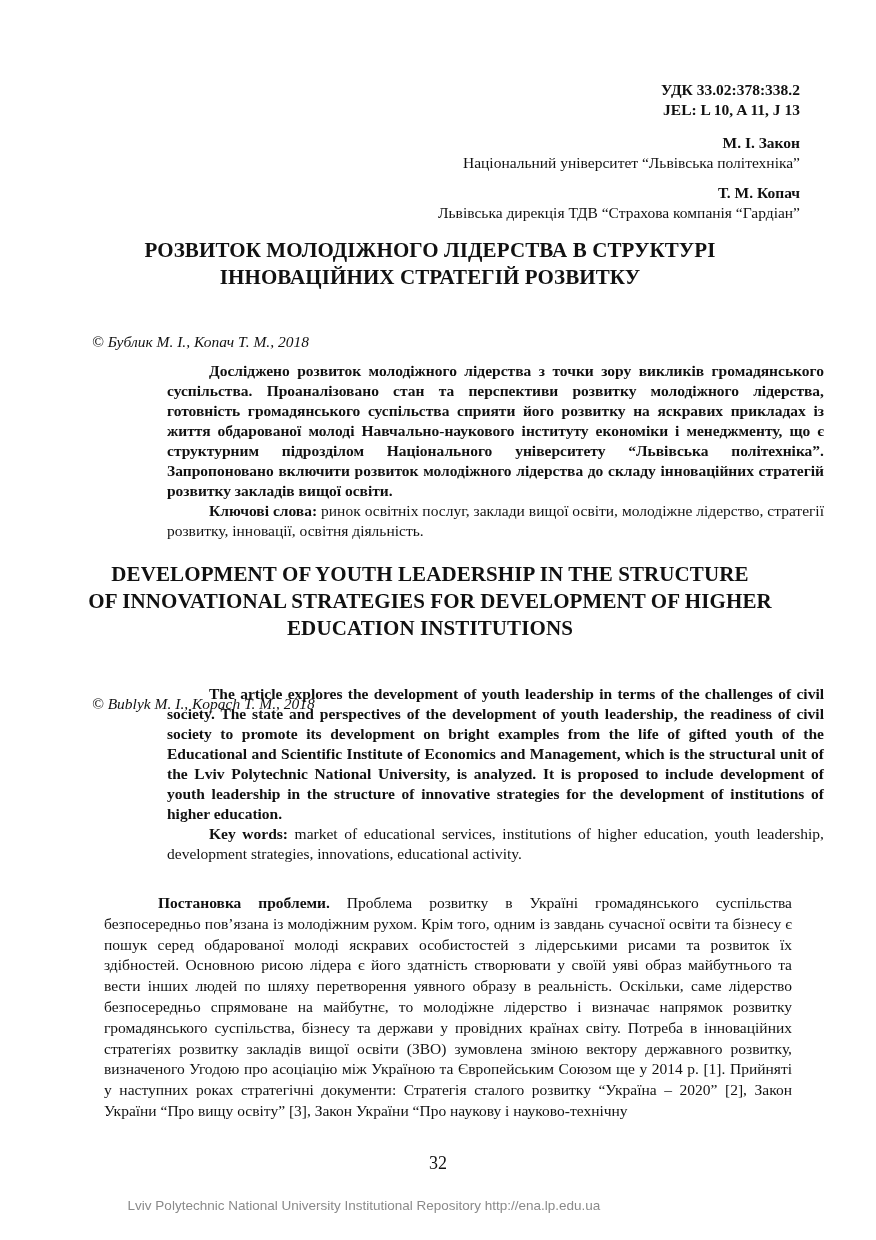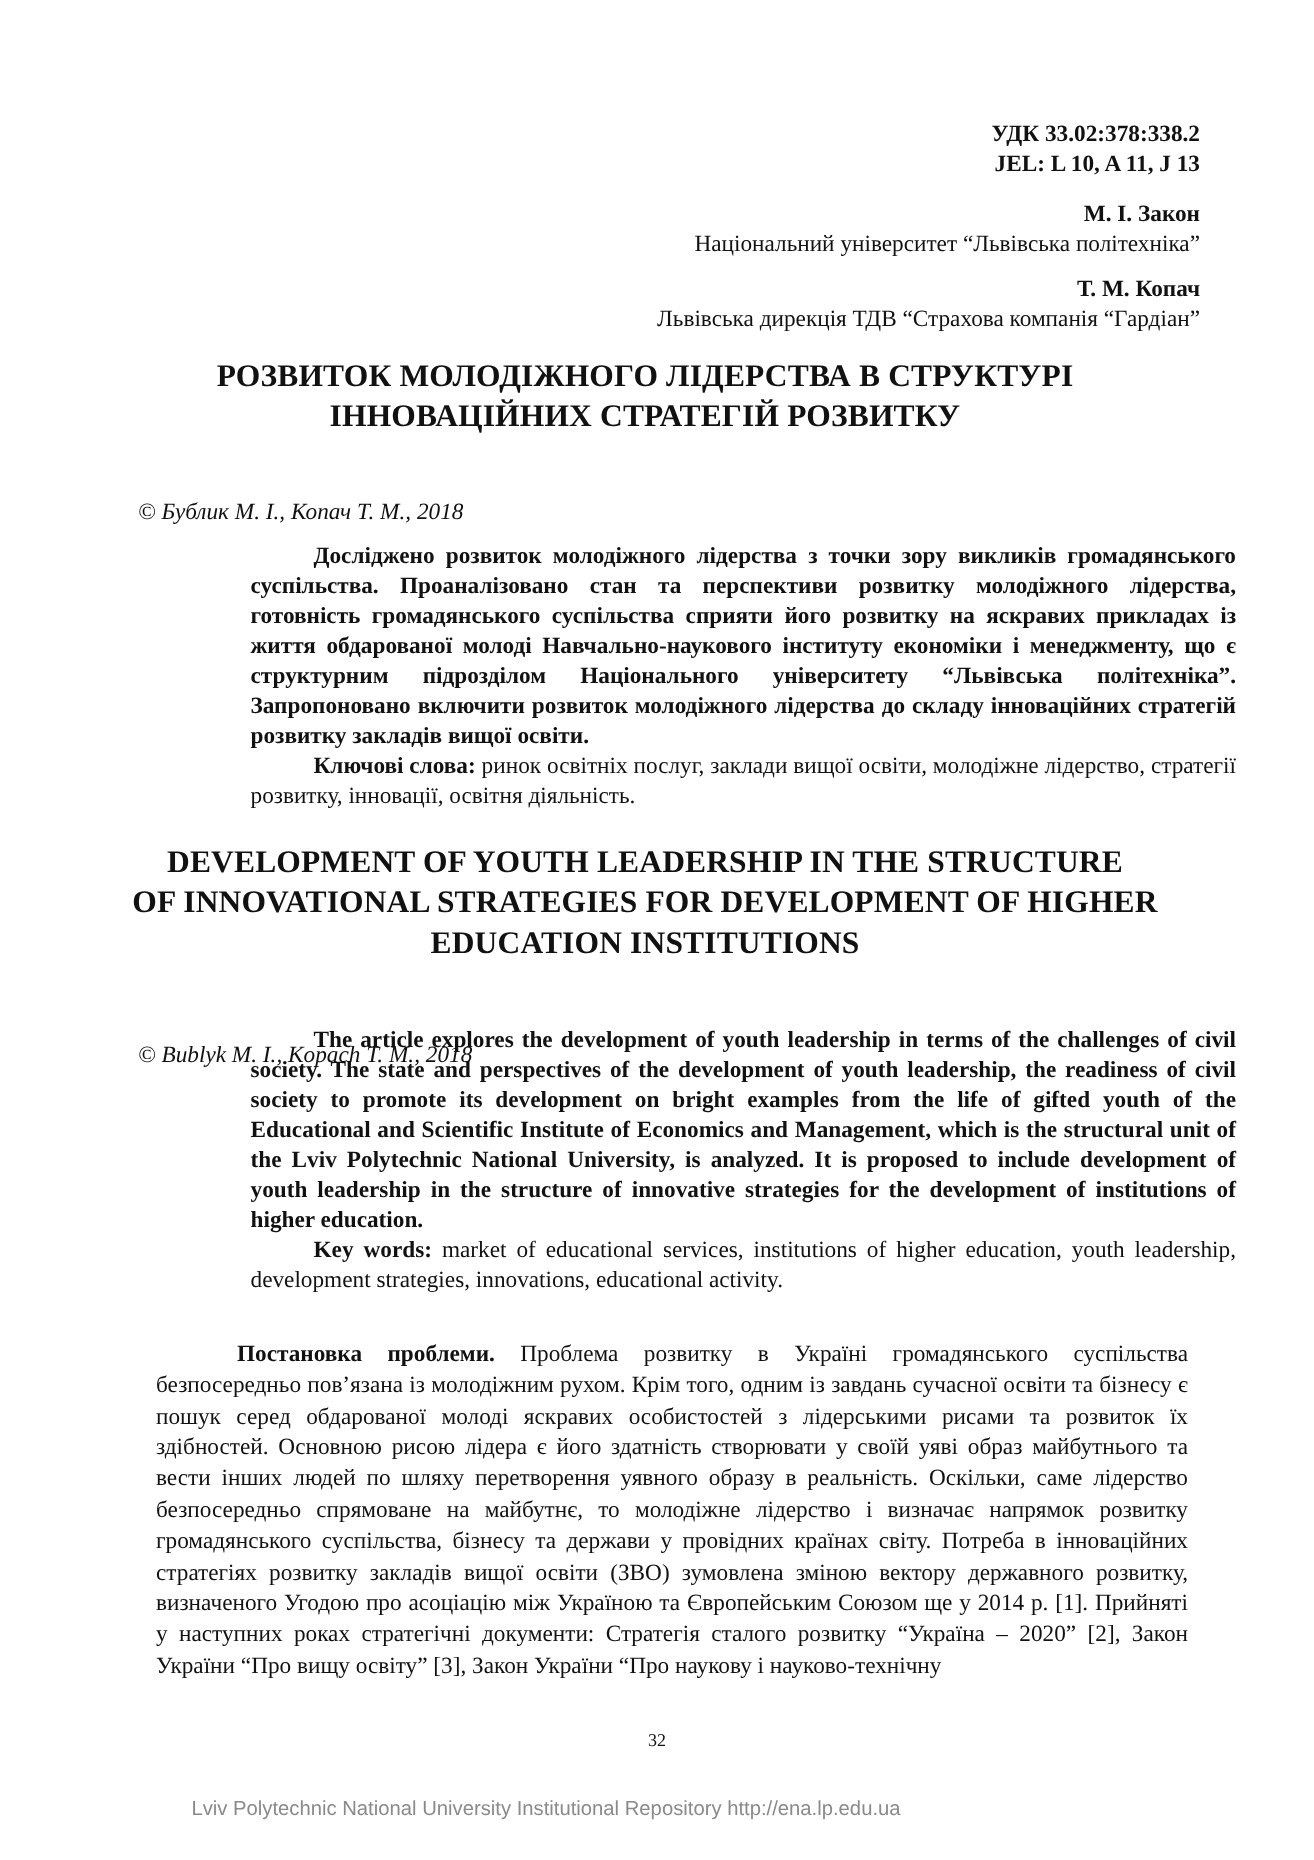--- a/index.html
+++ b/index.html
@@ -21,21 +21,21 @@
   .abstract { position: absolute; left: 146px; width: 657px; font-size: 15.5px; line-height: 20px;
               text-align: justify; margin-left: 21px; }
   .abs-ua { top: 361px; }
   .abs-en { top: 684px; }
   .abstract p { margin: 0; text-indent: 42px; }
   .abstract p.main { font-weight: bold; }
   .kw-label { font-weight: bold; }
   .body-text { position: absolute; left: 92px; width: 712px; top: 881px; font-size: 15.5px;
                line-height: 20.8px; text-align: justify; }
   .body-text p { margin: 12px; text-indent: 54px; }
-  .page-num { position: absolute; top: 1153px; left: 0; width: 876px; text-align: center; font-size: 12px; }
+  .page-num { position: absolute; top: 1153px; left: 0; width: 876px; text-align: center; font-size: 18px; }
   .footer { position: absolute; top: 1198px; left: 0; width: 728px; text-align: center;
             font-family: "Liberation Sans", "DejaVu Sans", sans-serif; font-size: 13.5px; color: #8a8a8a; }
 </style>
 </head>
 <body>
 
 <div class="page">
 
   <div class="right-block udc">
     <div>УДК 33.02:378:338.2</div>

